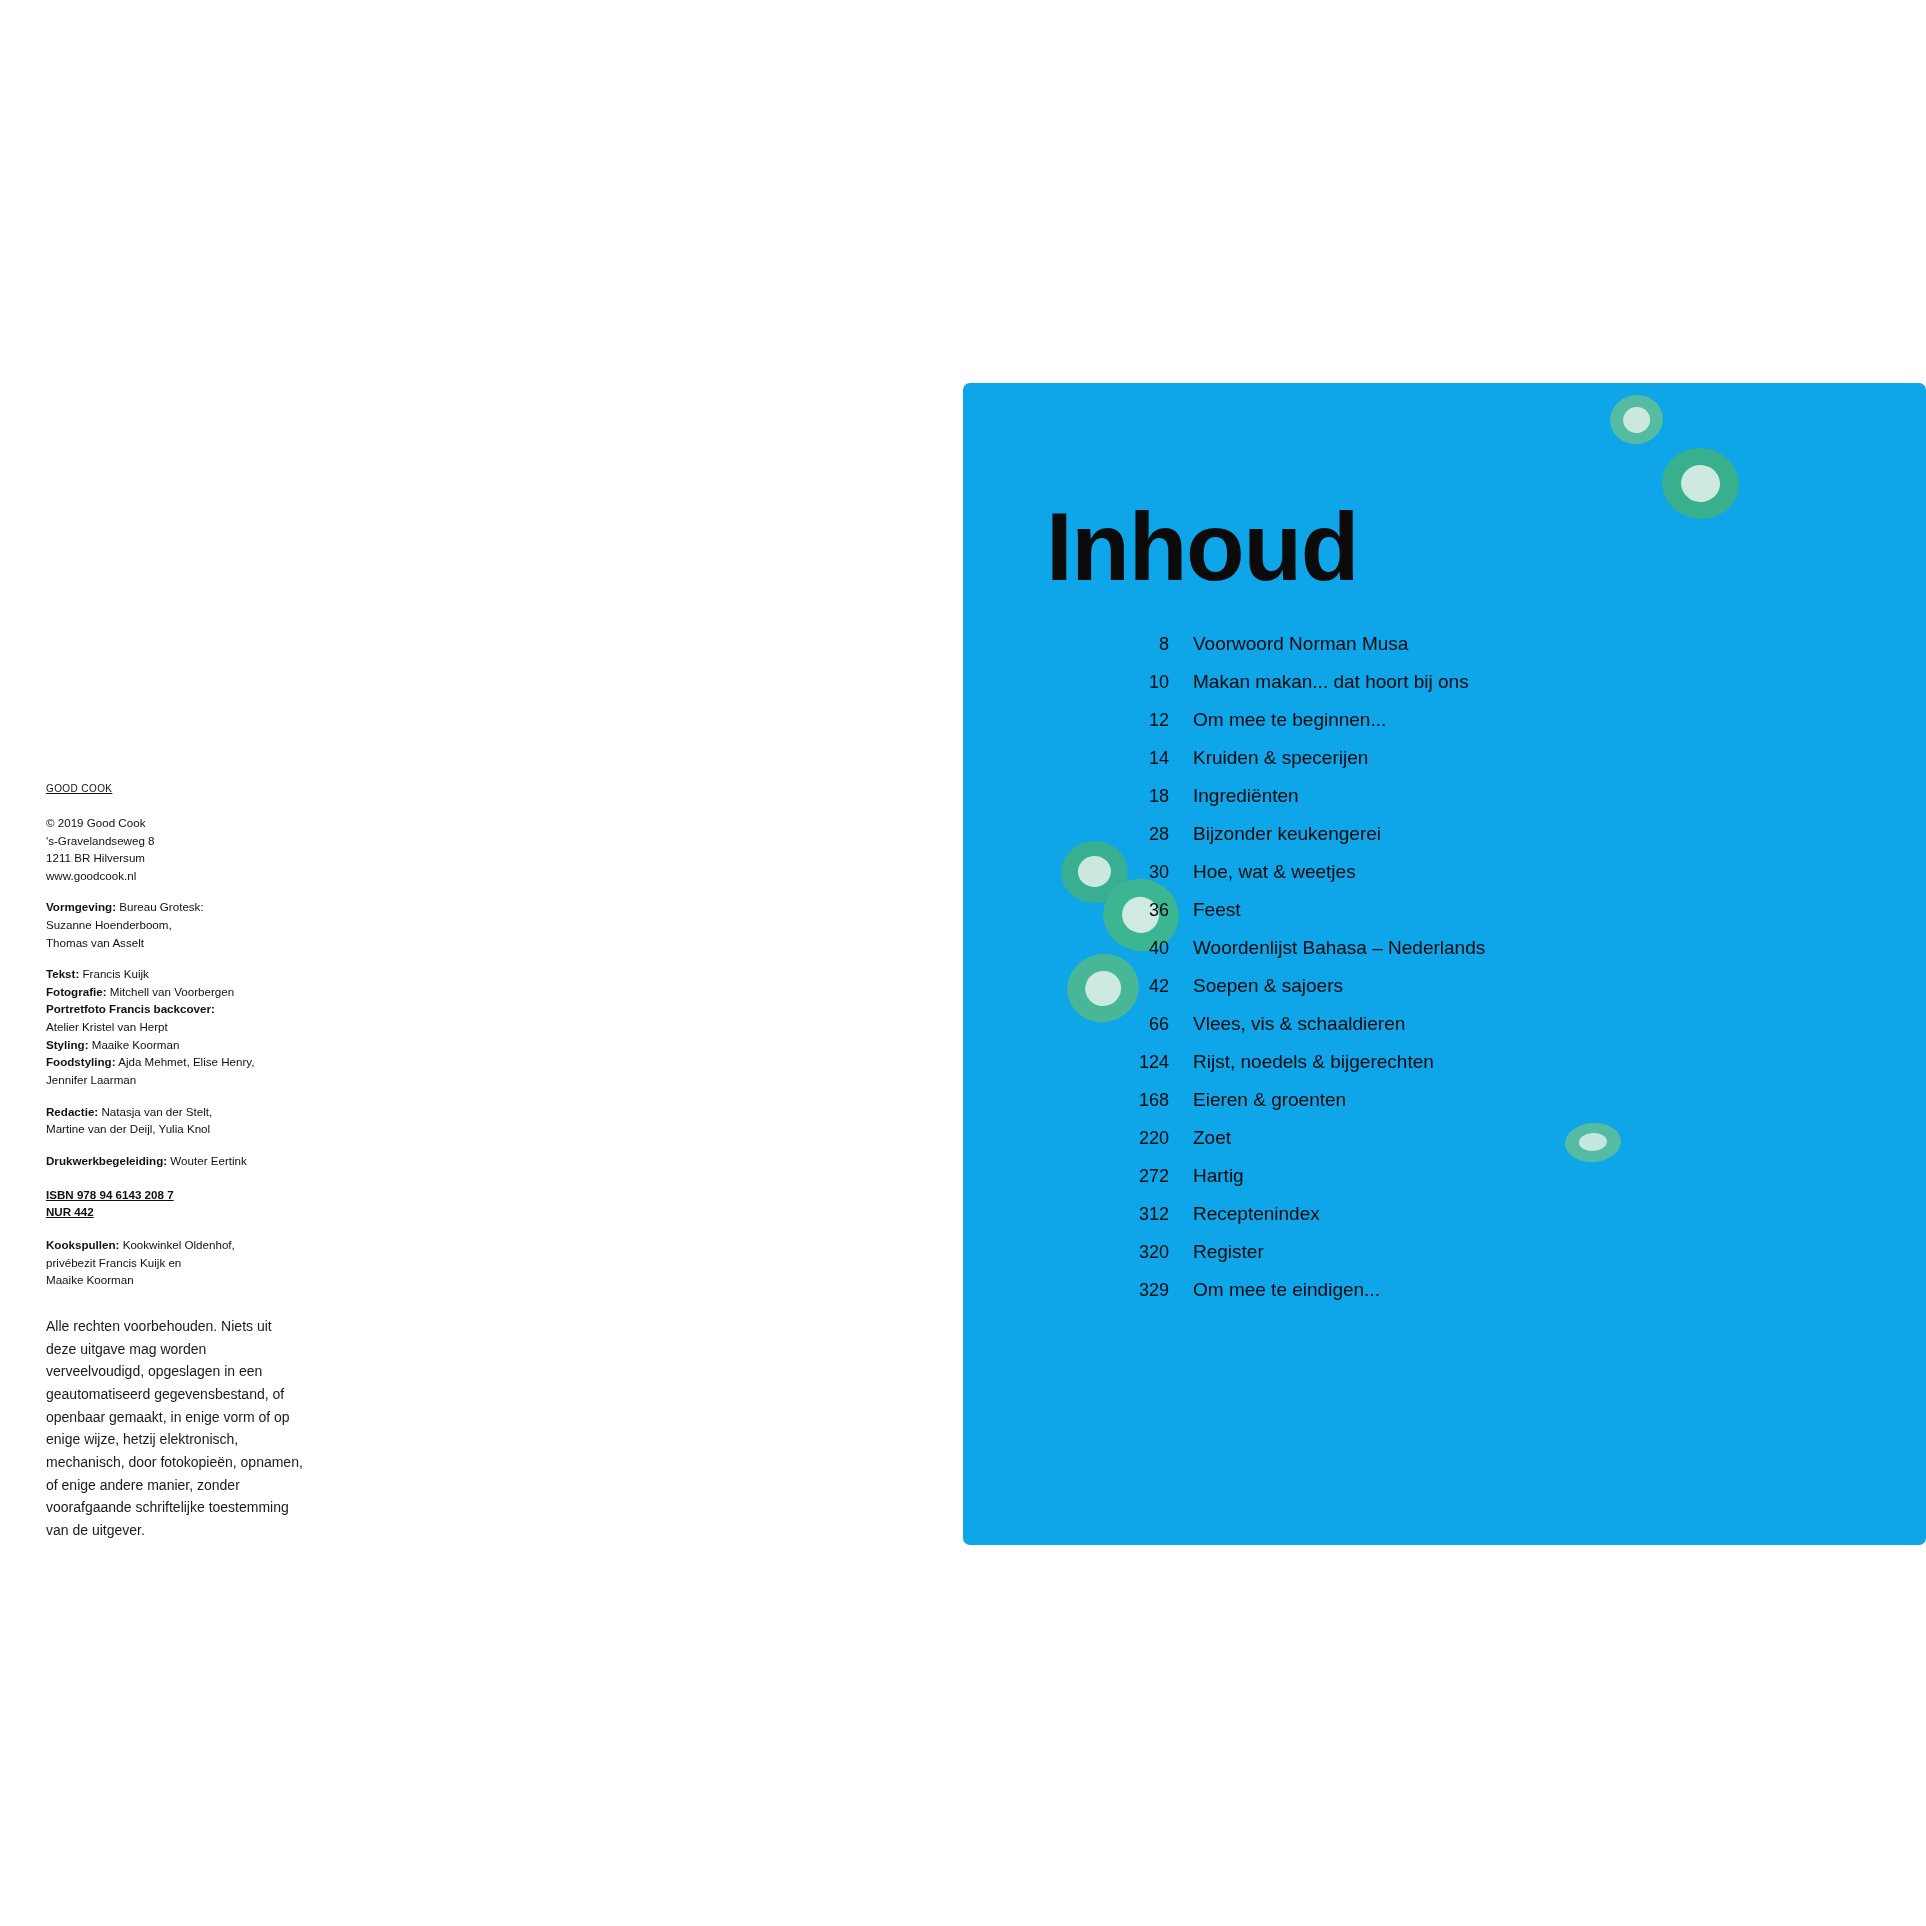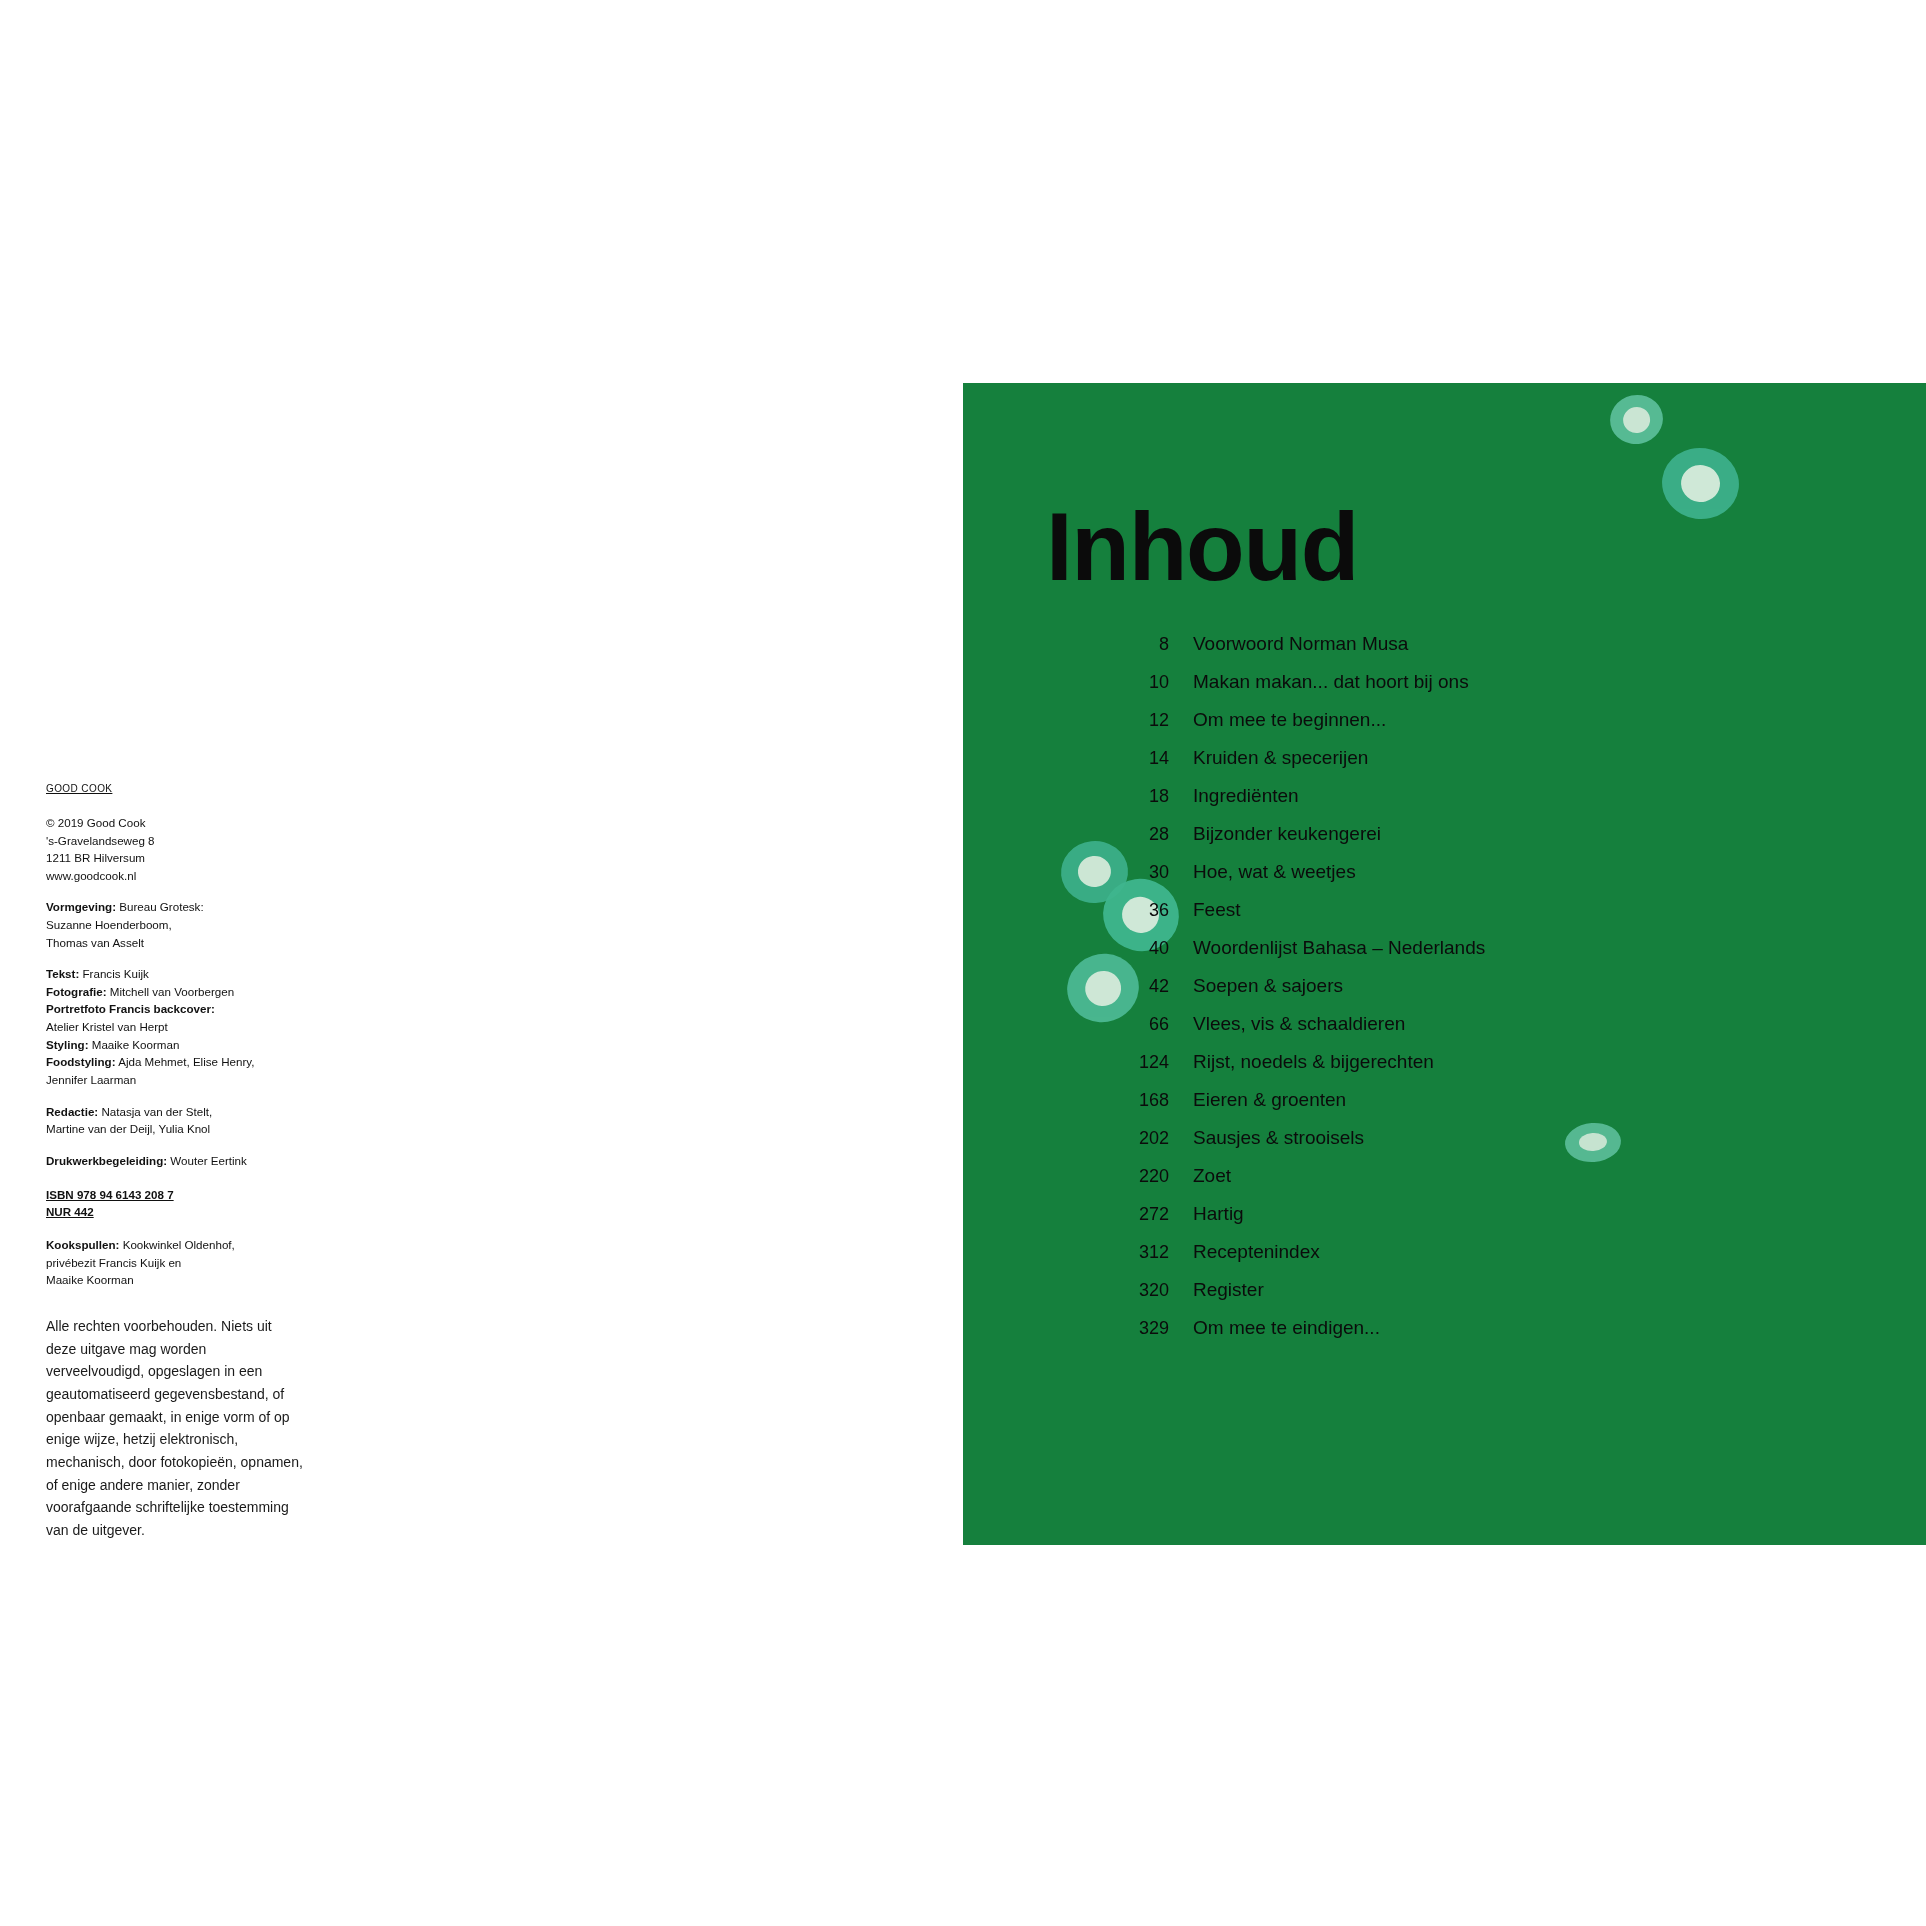--- a/index.html
+++ b/index.html
@@ -65,22 +65,23 @@
     color: #1a1a1a;
   }
 
   
   .contents-page {
     position: absolute;
     left: 963px;
     top: 383px;
     width: 963px;
     height: 1162px;
-    background: #15803d;
+    background: #0ea5e9;
     overflow: hidden;
+    border-radius: 7px;
   }
   .inhoud-title {
     position: absolute;
     left: 83px;
     top: 116px;
     font-size: 96px;
     font-weight: bold;
     letter-spacing: -1.3px;
     line-height: 1;
     margin: 0;
@@ -293,24 +294,20 @@
       </div>
     <div class="toc-row">
         <span class="toc-page">124</span>
         <span class="toc-label">Rijst, noedels &amp; bijgerechten</span>
       </div>
     <div class="toc-row">
         <span class="toc-page">168</span>
         <span class="toc-label">Eieren &amp; groenten</span>
       </div>
     <div class="toc-row">
-        <span class="toc-page">202</span>
-        <span class="toc-label">Sausjes &amp; strooisels</span>
-      </div>
-    <div class="toc-row">
         <span class="toc-page">220</span>
         <span class="toc-label">Zoet</span>
       </div>
     <div class="toc-row">
         <span class="toc-page">272</span>
         <span class="toc-label">Hartig</span>
       </div>
     <div class="toc-row">
         <span class="toc-page">312</span>
         <span class="toc-label">Receptenindex</span>

